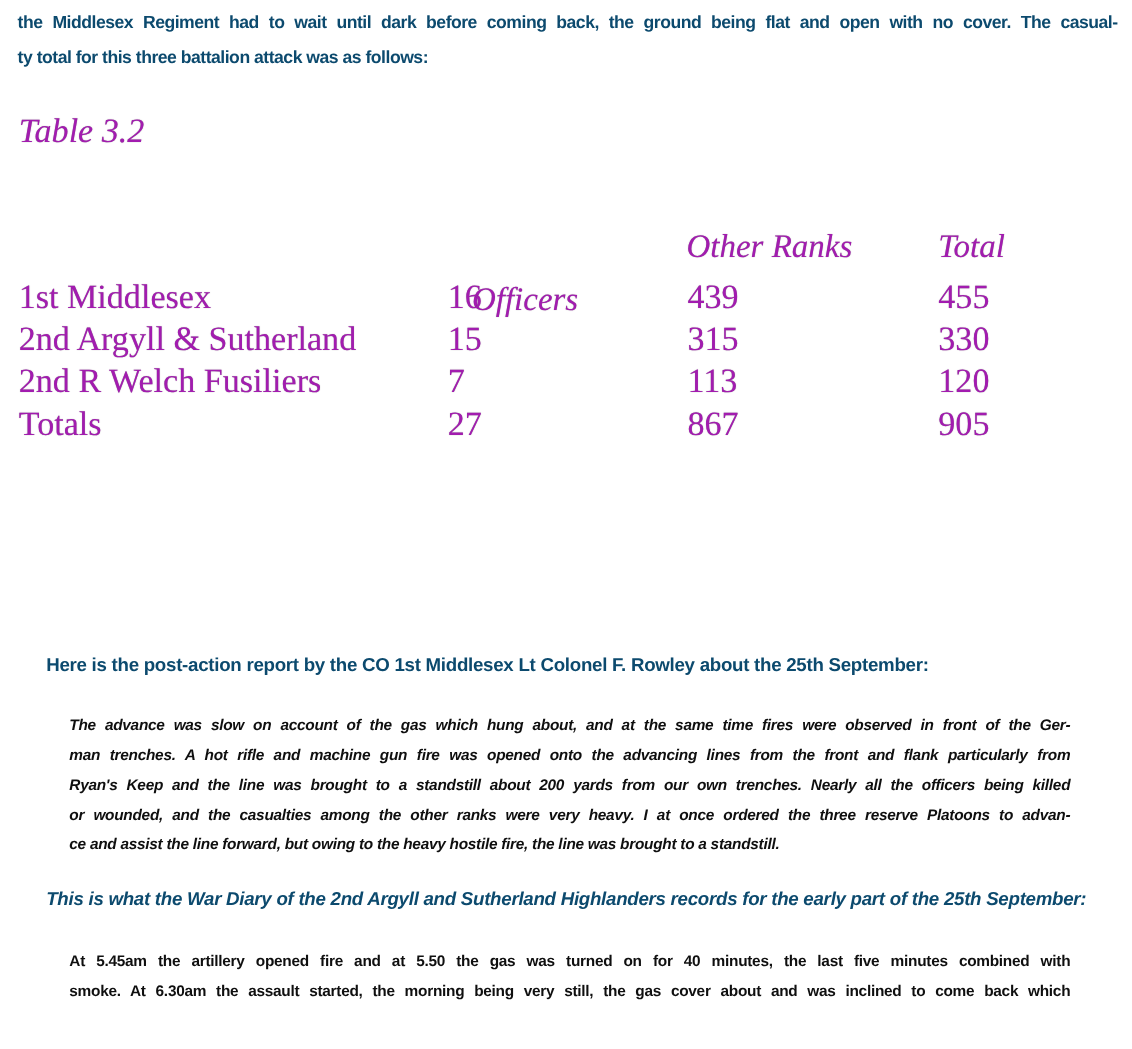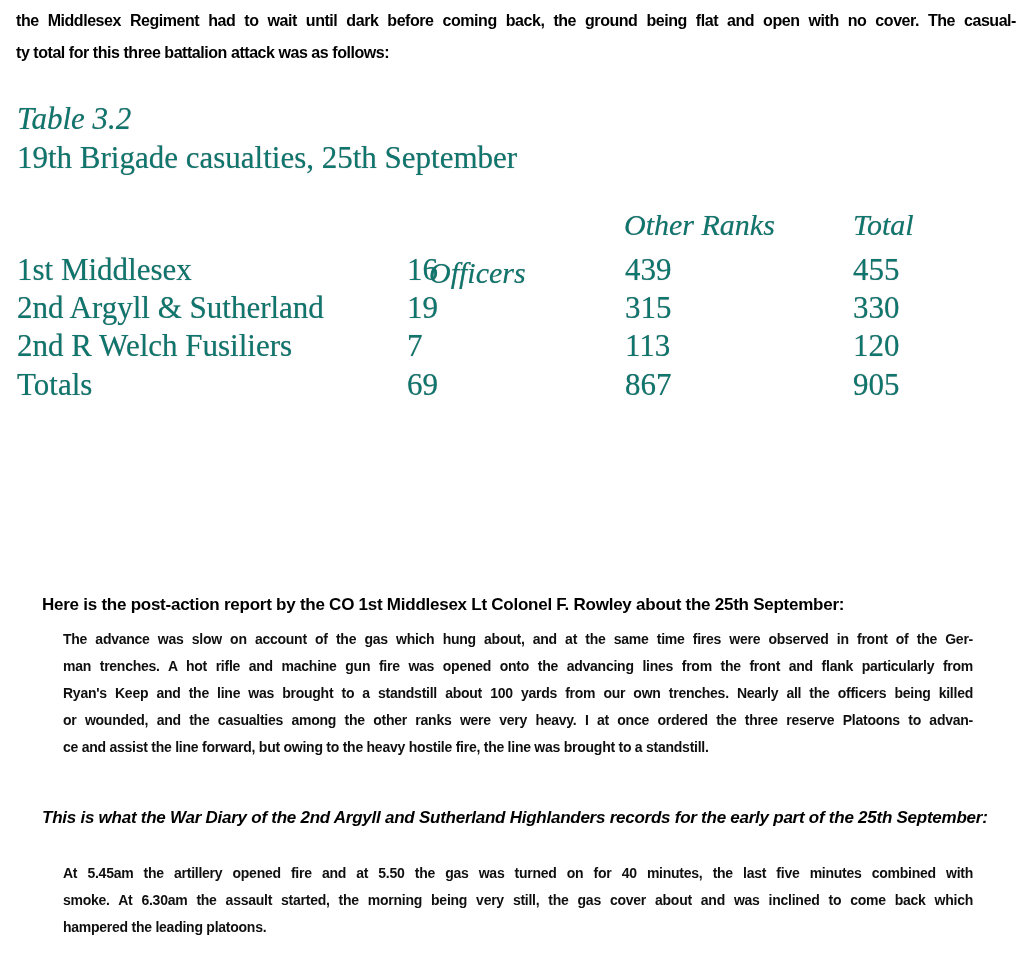--- a/index.html
+++ b/index.html
@@ -10,54 +10,54 @@
     position: relative;
     overflow: hidden;
     font-family: "Liberation Sans", sans-serif;
     color: #0f0f0f;
   }
   .abs { position: absolute; }
 
   
   .body-text {
     font-weight: 700;
-    color: #000000;
+    color: #0c4a6e;
   }
   .intro-para {
     left: 16px; top: 5px; width: 1000px;
     font-size: 16px; line-height: 32px; letter-spacing: -0.45px;
   }
   .heading {
     left: 42px; width: 985px;
     font-size: 17px; line-height: 24px; letter-spacing: -0.25px;
     white-space: nowrap;
   }
   .heading-1 { top: 593px; }
   .heading-2 { top: 806px; font-style: italic; }
   .quote-block {
     left: 63px; width: 910px;
     font-size: 14px; line-height: 27px; letter-spacing: -0.25px;
     font-weight: 700;
   }
-  .quote-1 { top: 626px; }
+  .quote-1 { top: 646px; font-style: italic; }
   .quote-2 { top: 860px; }
 
   .jline {
     text-align: justify;
     text-align-last: justify;
     text-justify: inter-word;
     white-space: nowrap;
   }
   .lline { text-align: left; white-space: nowrap; }
 
   
   .figure {
     left: 17px; top: 101px; width: 950px; height: 320px;
     font-family: "Liberation Serif", serif;
-    color: #0f766e;
+    color: #a21caf;
     text-shadow: 0 0 0.8px rgba(60,60,60,0.55);
   }
   .fig-title {
     left: 0; top: 0;
     font-size: 31px; line-height: 36px; font-style: italic;
   }
   .fig-caption {
     left: 0; top: 37px;
     font-size: 31px; line-height: 40px;
   }
@@ -84,63 +84,61 @@
 </head>
 <body>
 
 <div class="abs body-text intro-para">
   <div class="jline">the Middlesex Regiment had to wait until dark before coming back, the ground being flat and open with no cover. The casual-</div>
   <div class="lline">ty total for this three battalion attack was as follows:</div>
 </div>
 
 <div class="abs figure">
   <div class="abs fig-title">Table 3.2</div>
-  <div class="abs fig-caption">19th Brigade casualties, 25th September</div>
 
   <div class="abs fig-colheaders">
     <span class="abs colh-officers">Officers</span>
     <span class="abs colh-other">Other Ranks</span>
     <span class="abs colh-total">Total</span>
   </div>
 
   <div class="abs fig-row row-0">
     <span class="abs cell-label">1st Middlesex</span>
     <span class="abs cell-officers">16</span>
     <span class="abs cell-other">439</span>
     <span class="abs cell-total">455</span>
   </div>
   <div class="abs fig-row row-1">
     <span class="abs cell-label">2nd Argyll &amp; Sutherland</span>
-    <span class="abs cell-officers">19</span>
+    <span class="abs cell-officers">15</span>
     <span class="abs cell-other">315</span>
     <span class="abs cell-total">330</span>
   </div>
   <div class="abs fig-row row-2">
     <span class="abs cell-label">2nd R Welch Fusiliers</span>
     <span class="abs cell-officers">7</span>
     <span class="abs cell-other">113</span>
     <span class="abs cell-total">120</span>
   </div>
   <div class="abs fig-row row-3">
     <span class="abs cell-label">Totals</span>
-    <span class="abs cell-officers">69</span>
+    <span class="abs cell-officers">27</span>
     <span class="abs cell-other">867</span>
     <span class="abs cell-total">905</span>
   </div>
 </div>
 
 <div class="abs body-text heading heading-1">Here is the post-action report by the CO 1st Middlesex Lt Colonel F. Rowley about the 25th September:</div>
 
 <div class="abs quote-block quote-1">
   <div class="jline">The advance was slow on account of the gas which hung about, and at the same time fires were observed in front of the Ger-</div>
   <div class="jline">man trenches. A hot rifle and machine gun fire was opened onto the advancing lines from the front and flank particularly from</div>
-  <div class="jline">Ryan's Keep and the line was brought to a standstill about 100 yards from our own trenches. Nearly all the officers being killed</div>
+  <div class="jline">Ryan's Keep and the line was brought to a standstill about 200 yards from our own trenches. Nearly all the officers being killed</div>
   <div class="jline">or wounded, and the casualties among the other ranks were very heavy. I at once ordered the three reserve Platoons to advan-</div>
   <div class="lline">ce and assist the line forward, but owing to the heavy hostile fire, the line was brought to a standstill.</div>
 </div>
 
 <div class="abs body-text heading heading-2">This is what the War Diary of the 2nd Argyll and Sutherland Highlanders records for the early part of the 25th September:</div>
 
 <div class="abs quote-block quote-2">
   <div class="jline">At 5.45am the artillery opened fire and at 5.50 the gas was turned on for 40 minutes, the last five minutes combined with</div>
   <div class="jline">smoke. At 6.30am the assault started, the morning being very still, the gas cover about and was inclined to come back which</div>
-  <div class="lline">hampered the leading platoons.</div>
 </div>
 
 </body></html>

